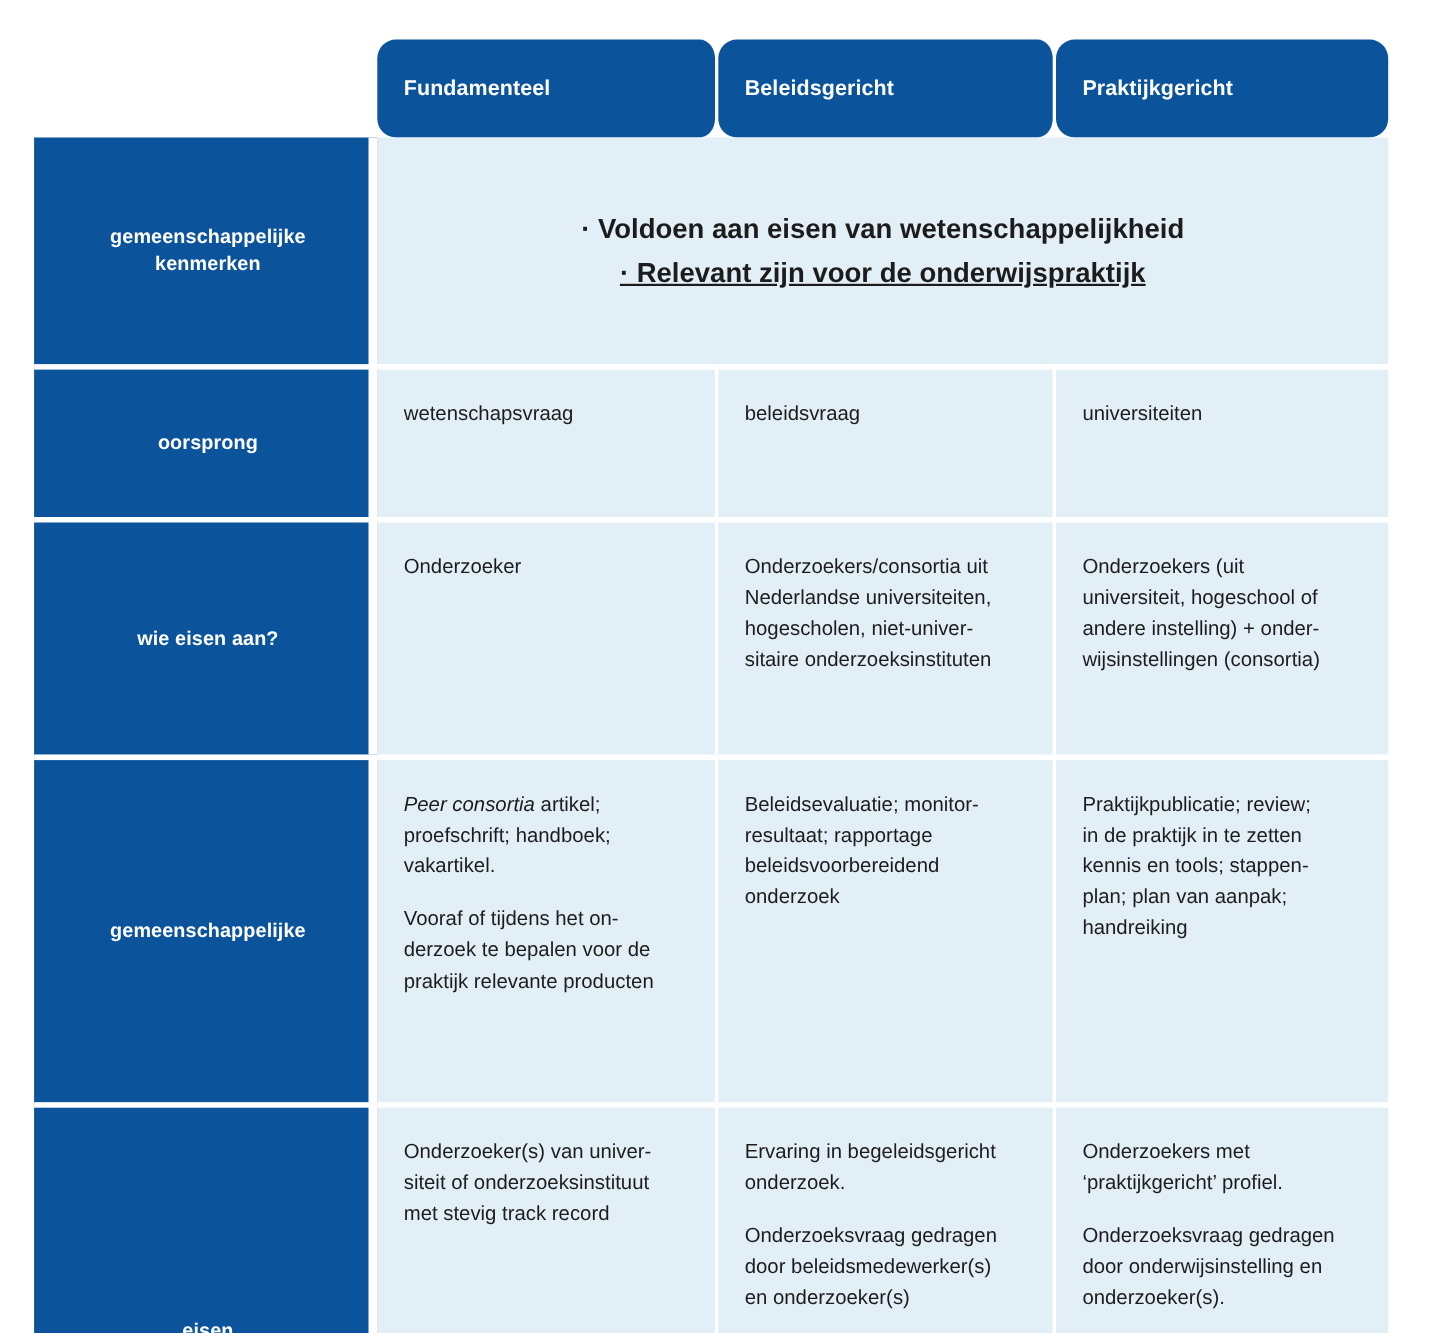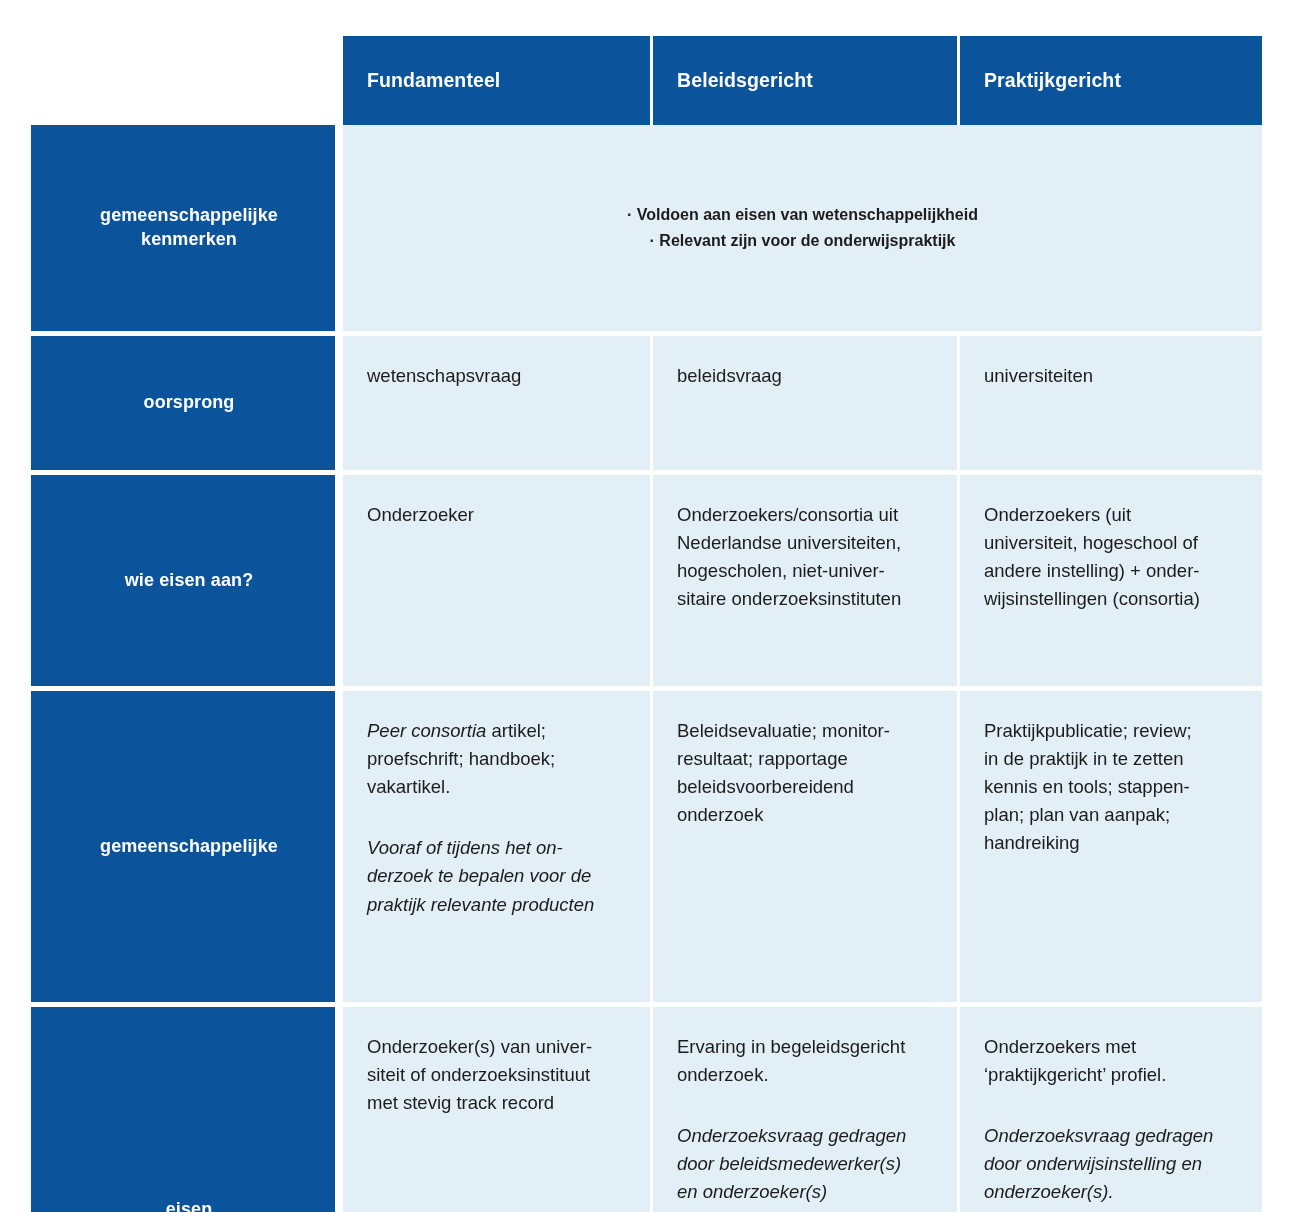--- a/index.html
+++ b/index.html
@@ -46,20 +46,21 @@
     background: #0b539b;
     color: #ffffff;
     font-size: 19.5px;
     font-weight: bold;
     text-align: left;
     vertical-align: middle;
     padding: 0 0 0 24px;
     height: 89px;
     border-right: 3px solid #ffffff;
     letter-spacing: 0.1px;
+    border-radius: 17px;
   }
   tr.header-row th.header-cell.last { border-right: none; }
 
   
   td.label-cell {
     background: #0b539b;
     color: #ffffff;
     font-size: 18px;
     font-weight: bold;
     vertical-align: middle;
@@ -80,43 +81,43 @@
     padding: 26px 22px 20px 24px;
     border-top: 5px solid #ffffff;
     border-right: 3px solid #ffffff;
     line-height: 1.52;
   }
   td.data-cell.last { border-right: none; }
 
   td.merged-cell {
     background: #e3eff7;
     color: #1c1c1c;
-    font-size: 16px;
+    font-size: 25px;
     font-weight: bold;
     text-align: center;
     vertical-align: middle;
     padding: 18px 20px;
     border-top: none;
     border-right: none;
     line-height: 1.62;
   }
 
   .row-common   td.label-cell { border-top: none; height: 170px; }
   .row-common   td.merged-cell { height: 170px; }
   .row-oorsprong  td { height: 88px; }
   .row-wie        td { height: 165px; }
   .row-product    td { height: 265px; }
   .row-eisen      td { height: 359px; }
 
   .row-oorsprong td.data-cell { }
 
   .para { margin: 0; }
-  .para + .para { margin-top: 33px; font-style: italic; }
+  .para + .para { margin-top: 20px; }
   .bullet-line { margin: 0; }
-  .bullet-line + .bullet-line { margin-top: 0; }
+  .bullet-line + .bullet-line { margin-top: 0; text-decoration: underline; }
   .italic { font-style: italic; }
   .nowrap-soft { white-space: pre-line; }
 </style>
 </head>
 <body>
 
 <div id="table-wrap">
   <table class="matrix">
     <colgroup>
       <col class="c-label">

